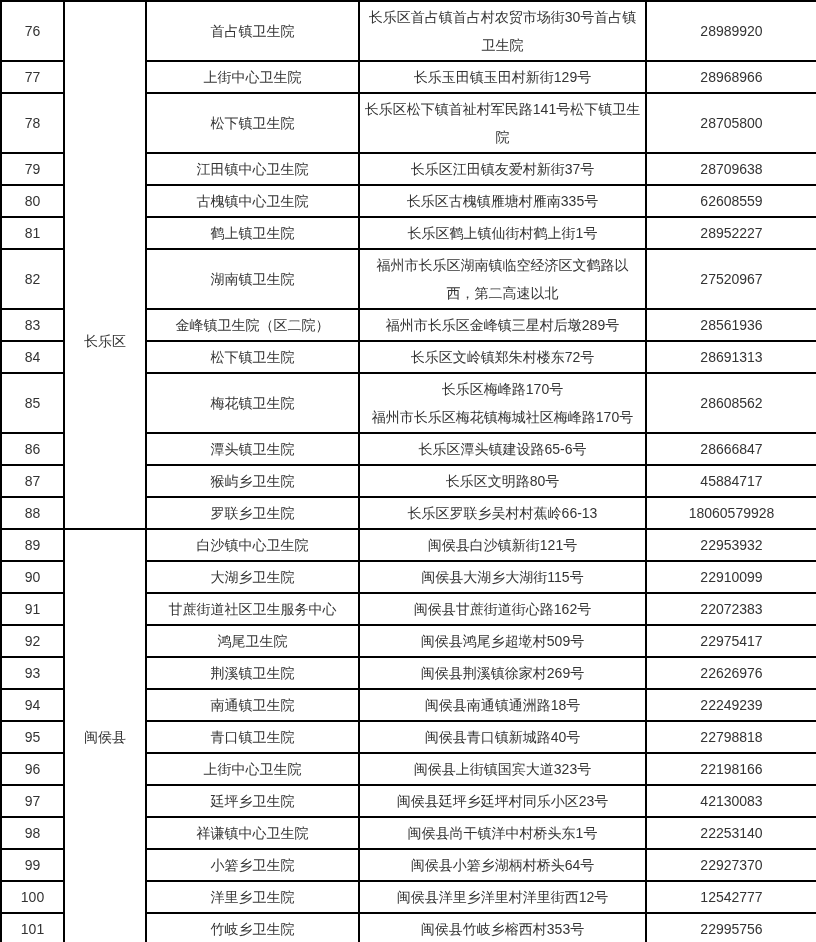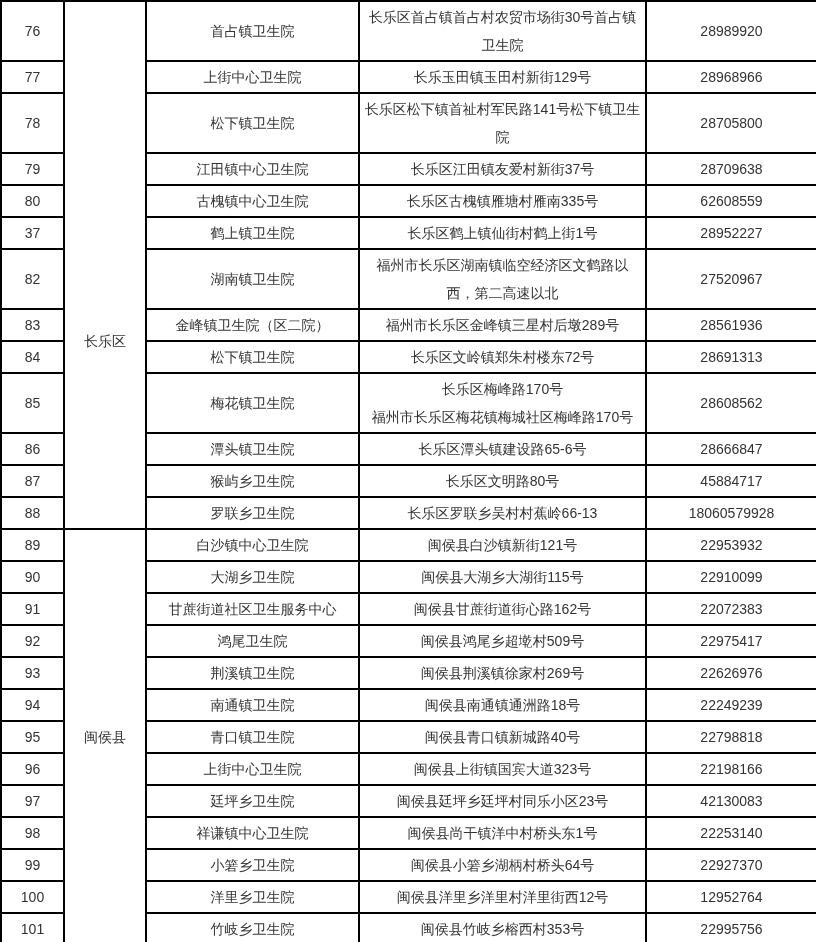--- a/index.html
+++ b/index.html
@@ -96,21 +96,21 @@
           <td class="col-address">长乐区江田镇友爱村新街37号</td>
           <td class="col-phone">28709638</td>
         </tr>
         <tr>
           <td class="col-no">80</td>
           <td class="col-name">古槐镇中心卫生院</td>
           <td class="col-address">长乐区古槐镇雁塘村雁南335号</td>
           <td class="col-phone">62608559</td>
         </tr>
         <tr>
-          <td class="col-no">37</td>
+          <td class="col-no">81</td>
           <td class="col-name">鹤上镇卫生院</td>
           <td class="col-address">长乐区鹤上镇仙街村鹤上街1号</td>
           <td class="col-phone">28952227</td>
         </tr>
         <tr>
           <td class="col-no">82</td>
           <td class="col-name">湖南镇卫生院</td>
           <td class="col-address">福州市长乐区湖南镇临空经济区文鹤路以西，第二高速以北</td>
           <td class="col-phone">27520967</td>
         </tr>
@@ -217,21 +217,21 @@
         <tr>
           <td class="col-no">99</td>
           <td class="col-name">小箬乡卫生院</td>
           <td class="col-address">闽侯县小箬乡湖柄村桥头64号</td>
           <td class="col-phone">22927370</td>
         </tr>
         <tr>
           <td class="col-no">100</td>
           <td class="col-name">洋里乡卫生院</td>
           <td class="col-address">闽侯县洋里乡洋里村洋里街西12号</td>
-          <td class="col-phone">12952764</td>
+          <td class="col-phone">12542777</td>
         </tr>
         <tr>
           <td class="col-no">101</td>
           <td class="col-name">竹岐乡卫生院</td>
           <td class="col-address">闽侯县竹岐乡榕西村353号</td>
           <td class="col-phone">22995756</td>
         </tr>
       </tbody>
   </table>
 </div>

